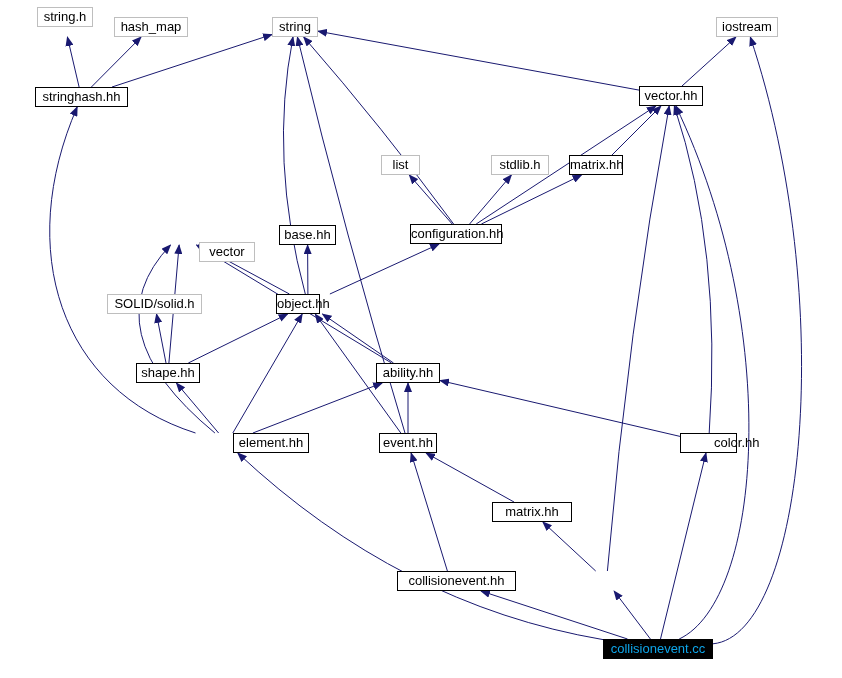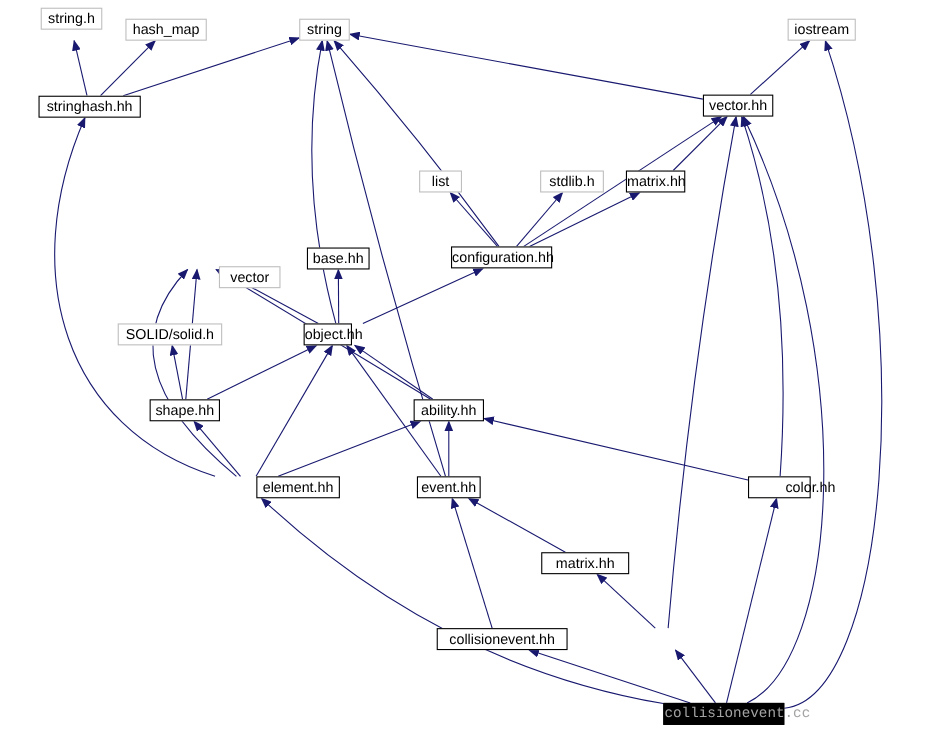--- a/index.html
+++ b/index.html
@@ -3,21 +3,21 @@
 <meta charset="utf-8">
 <style>
   html,body{margin:0;padding:0;background:#ffffff;}
   #canvas{position:relative;width:842px;height:678px;background:#ffffff;overflow:hidden;
           font-family:"Liberation Sans", sans-serif;}
   #edges{position:absolute;left:0;top:0;width:842px;height:678px;}
   .node{position:absolute;box-sizing:border-box;height:20px;background:#ffffff;
         border:1px solid #000000;color:#000000;font-size:13px;line-height:18px;
         text-align:center;white-space:nowrap;z-index:2;}
   .node.external{border-color:#bebebe;}
-  .node.main{background:#000000;color:#a3a3a3;border-color:#000000;font-family:Liberation Mono, monospace;}
+  .node.main{background:#000000;color:#0ea5e9;border-color:#000000;}
 </style>
 </head>
 <body>
 
 <div id="canvas">
   <svg id="edges" xmlns="http://www.w3.org/2000/svg" width="842" height="678" viewBox="0 0 842 678">
       <defs>
         <marker id="arr" viewBox="0 0 10 8" refX="9" refY="4" markerWidth="10" markerHeight="8" markerUnits="userSpaceOnUse" orient="auto">
           <path d="M0,0 L10,4 L0,8 z" fill="#191970"></path>
         </marker>

